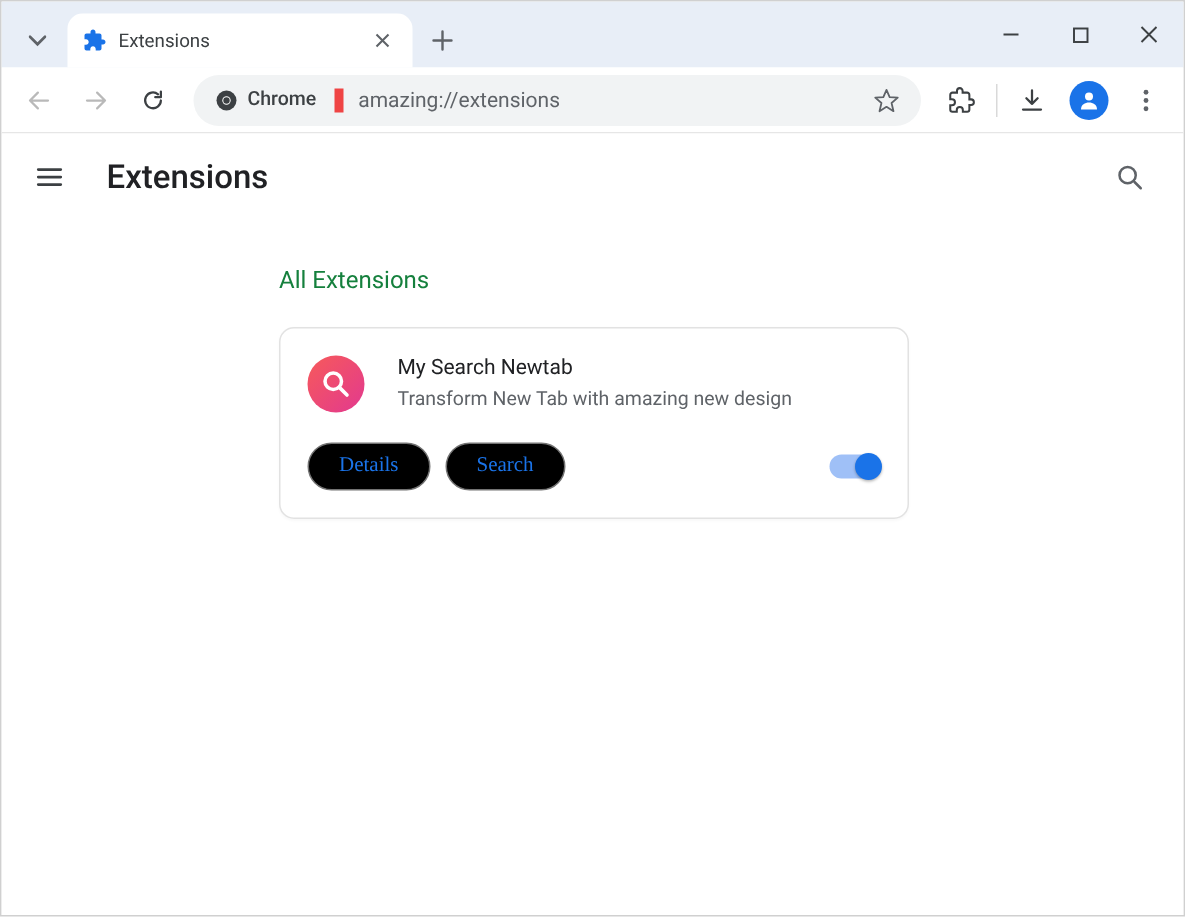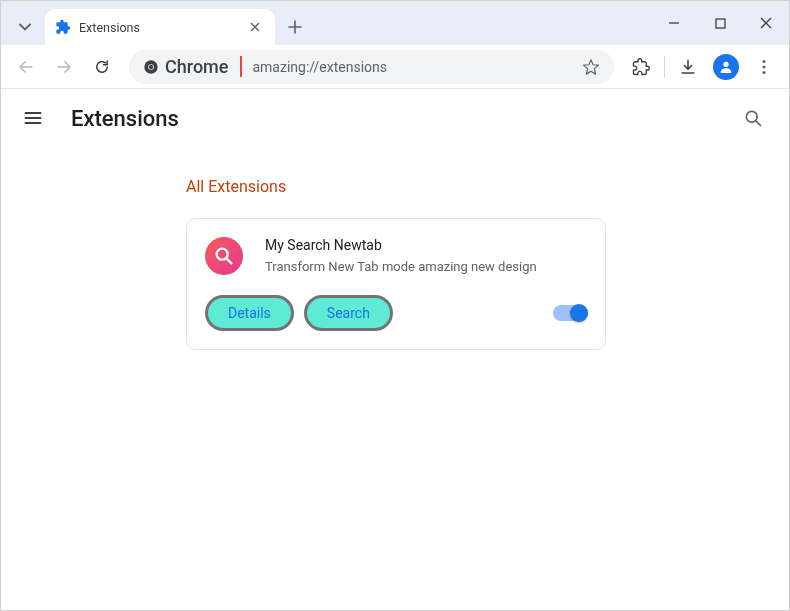--- a/index.html
+++ b/index.html
@@ -14,47 +14,47 @@
     .tab-close, .new-tab-btn { width: 20px; height: 20px; display: flex; align-items: center; justify-content: center; color: #5f6368; border-radius: 50%; }
     .new-tab-btn { margin-left: 10px; margin-bottom: 8px; }
     .window-controls { margin-left: auto; display: flex; align-items: center; height: 44px; }
     .win-btn { width: 46px; height: 44px; display: flex; align-items: center; justify-content: center; color: #3c4043; }
 
     
     .toolbar { height: 44px; background: #fff; border-bottom: 1px solid #e6e6e6; display: flex; align-items: center; padding: 0 8px; gap: 4px; }
     .tb-btn { width: 34px; height: 34px; display: flex; align-items: center; justify-content: center; color: #5f6368; border-radius: 50%; }
     .tb-btn.disabled { color: #b9b9b9; }
     .omnibox { flex: 1; height: 34px; background: #f1f3f4; border-radius: 17px; display: flex; align-items: center; padding: 0 14px; gap: 10px; margin: 0 6px; }
-    .omni-chip { display: flex; align-items: center; gap: 6px; font-size: 18px; font-weight: 500; color: #3c4043; border-right: 2px solid #ef4444; padding-right: 12px; }
+    .omni-chip { display: flex; align-items: center; gap: 6px; font-size: 13px; font-weight: 500; color: #3c4043; border-right: 6px solid #ef4444; padding-right: 12px; }
     .omni-url { font-size: 14px; color: #5f6368; flex: 1; }
     .star { color: #5f6368; }
     .tb-sep { width: 1px; height: 22px; background: #d9d9d9; margin: 0 2px; }
     .avatar { width: 26px; height: 26px; border-radius: 50%; background: #1a73e8; display: flex; align-items: center; justify-content: center; }
 
     
     .page { background: #fff; height: calc(611px - 88px); position: relative; }
     .page-header { display: flex; align-items: center; height: 58px; padding: 0 16px 0 12px; gap: 18px; }
     .menu-btn { width: 40px; height: 40px; display: flex; align-items: center; justify-content: center; color: #3c4043; }
     .page-title { font-size: 22px; font-weight: 500; color: #202124; flex: 1; }
     .search-btn { width: 40px; height: 40px; display: flex; align-items: center; justify-content: center; color: #5f6368; }
     .dev-mode { display: flex; align-items: center; gap: 10px; font-size: 13.5px; color: #3c4043; margin-right: 6px;}
     .toggle { width: 34px; height: 18px; background: #bdbdbd; border-radius: 10px; position: relative; }
     .toggle-knob { width: 16px; height: 16px; background: #fff; border-radius: 50%; position: absolute; top: 1px; left: 1px; box-shadow: 0 1px 2px rgba(0,0,0,.3); }
 
     .content { padding: 30px 0 0 185px; }
-    .section-title { font-size: 16px; color: #c2410c; margin-bottom: 22px; font-weight: 400;}
+    .section-title { font-size: 16px; color: #15803d; margin-bottom: 22px; font-weight: 400;}
 
     .ext-card { width: 420px; background: #fff; border: 1px solid #e2e2e2; border-radius: 10px; padding: 18px; box-shadow: 0 1px 2px rgba(0,0,0,.03); }
     .ext-top { display: flex; gap: 22px; margin-bottom: 20px; }
     .ext-icon { width: 38px; height: 38px; border-radius: 50%; background: linear-gradient(135deg, #f75a5a, #e2398f); display: flex; align-items: center; justify-content: center; flex-shrink: 0; }
     .ext-info { padding-top: 0px; }
     .ext-name { font-size: 14px; color: #202124; margin-bottom: 6px; }
     .ext-desc { font-size: 13px; color: #5f6368; }
     .ext-bottom { display: flex; align-items: center; gap: 10px; }
-    .pill-btn { border: 3px solid #737373; color: #1a73e8; background: #5eead4; font-size: 14px; padding: 7px 20px; border-radius: 20px; cursor: pointer; }
+    .pill-btn { border: 1px solid #737373; color: #1a73e8; background: #000000; font-size: 14px; padding: 7px 20px; border-radius: 20px; cursor: pointer; font-family: Liberation Serif, serif; }
     .spacer { flex: 1; }
     .ext-toggle { width: 34px; height: 16px; background: #9fc0f7; border-radius: 10px; position: relative; }
     .ext-toggle .knob { width: 18px; height: 18px; background: #1a73e8; border-radius: 50%; position: absolute; top: -1px; right: -1px; box-shadow: 0 1px 2px rgba(0,0,0,.3); }
 
     svg { display: block; }
   </style>
 </head>
 <body>
 
 <div class="titlebar">
@@ -182,21 +182,21 @@
     <div class="ext-card">
       <div class="ext-top">
         <div class="ext-icon">
           <svg width="22" height="22" viewBox="0 0 24 24">
               <circle cx="10" cy="10" r="6" stroke="#fff" stroke-width="2.6" fill="none"></circle>
               <path d="M15 15 L20 20" stroke="#fff" stroke-width="2.6" stroke-linecap="round"></path>
             </svg>
         </div>
         <div class="ext-info">
           <div class="ext-name">My Search Newtab</div>
-          <div class="ext-desc">Transform New Tab mode amazing new design</div>
+          <div class="ext-desc">Transform New Tab with amazing new design</div>
         </div>
       </div>
       <div class="ext-bottom">
         <button class="pill-btn">Details</button>
         <button class="pill-btn">Search</button>
         <div class="spacer"></div>
         <div class="ext-toggle">
           <div class="knob"></div>
         </div>
       </div>

